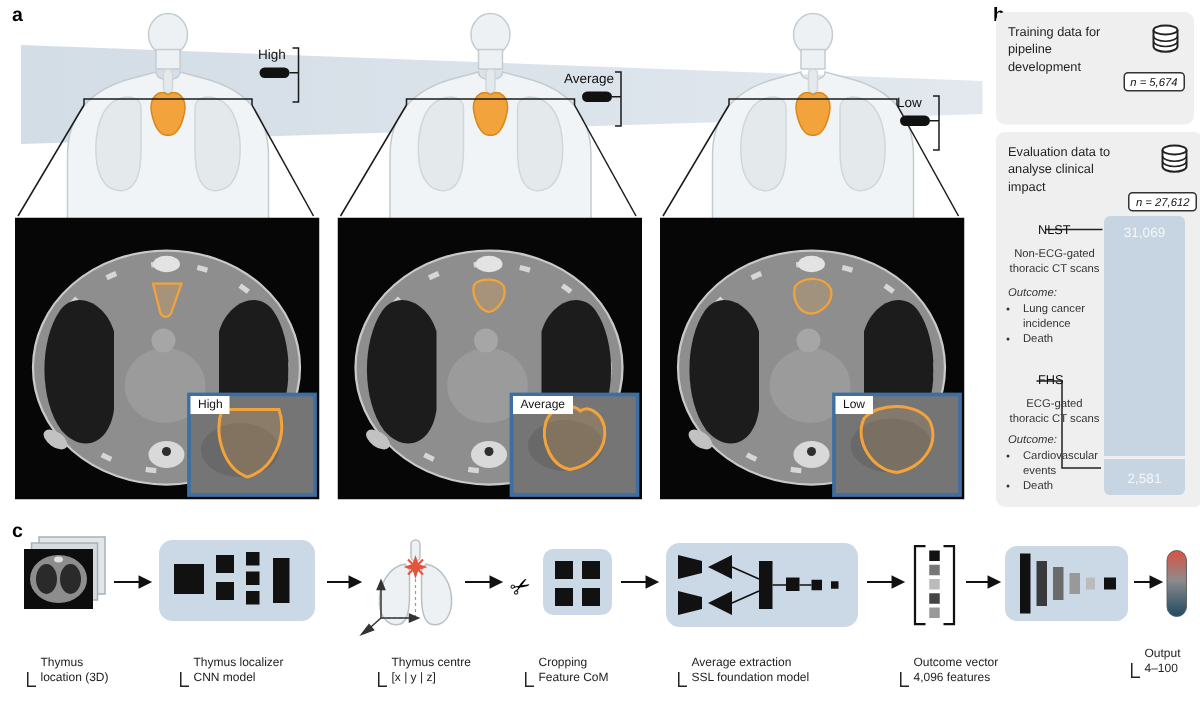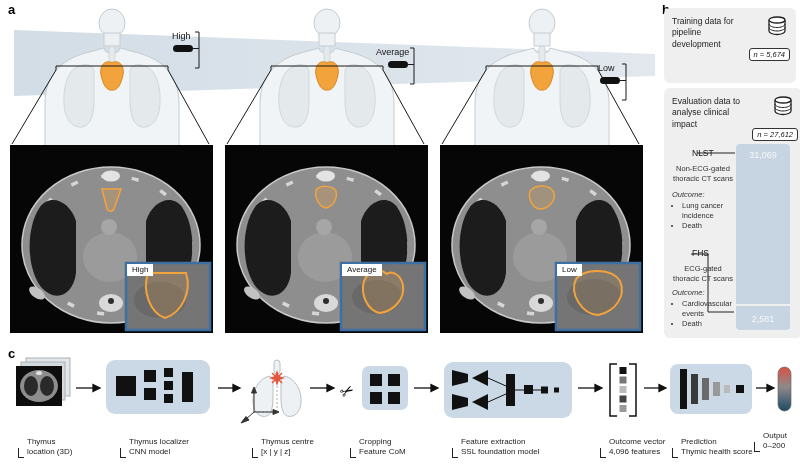--- a/index.html
+++ b/index.html
@@ -359,39 +359,32 @@
   <div class="abs step-label" style="left:350px;top:437px">
     <div class="corner"></div>
     <div class="lbl-lines">
         <span>Cropping</span>
         <span>Feature CoM</span>
       </div>
   </div>
   <div class="abs step-label" style="left:452px;top:437px">
     <div class="corner"></div>
     <div class="lbl-lines">
-        <span>Feature extraction</span>
+        <span>Average extraction</span>
         <span>SSL foundation model</span>
       </div>
   </div>
   <div class="abs step-label" style="left:600px;top:437px">
     <div class="corner"></div>
     <div class="lbl-lines">
         <span>Outcome vector</span>
         <span>4,096 features</span>
       </div>
   </div>
-  <div class="abs step-label" style="left:672px;top:437px">
-    <div class="corner"></div>
-    <div class="lbl-lines">
-        <span>Prediction</span>
-        <span>Thymic health score</span>
-      </div>
-  </div>
   <div class="abs step-label" style="left:754px;top:431px">
     <div class="corner"></div>
     <div class="lbl-lines">
         <span>Output</span>
-        <span>0–200</span>
+        <span>4–100</span>
       </div>
   </div>
 
 </div>
 
 </body></html>

